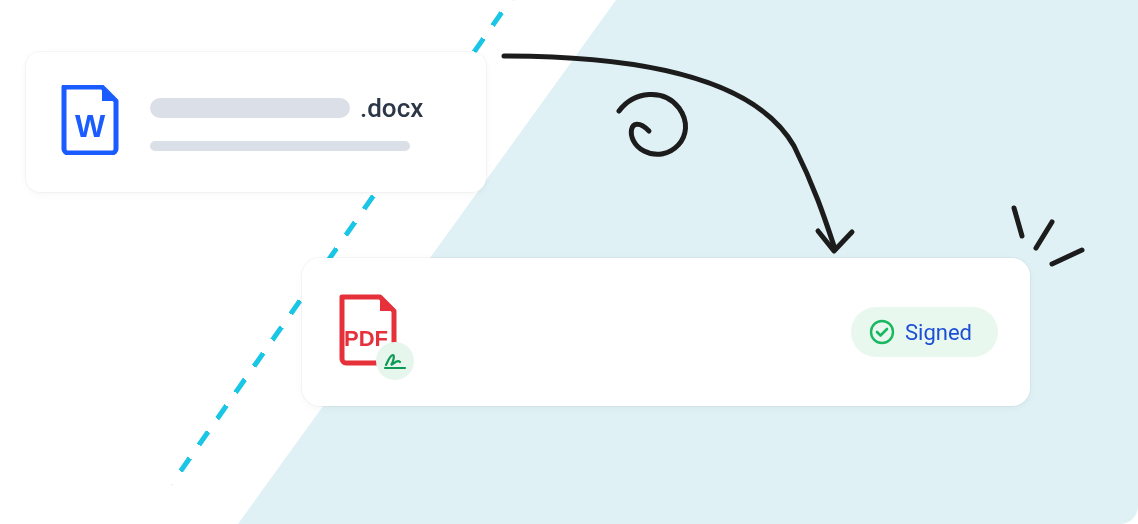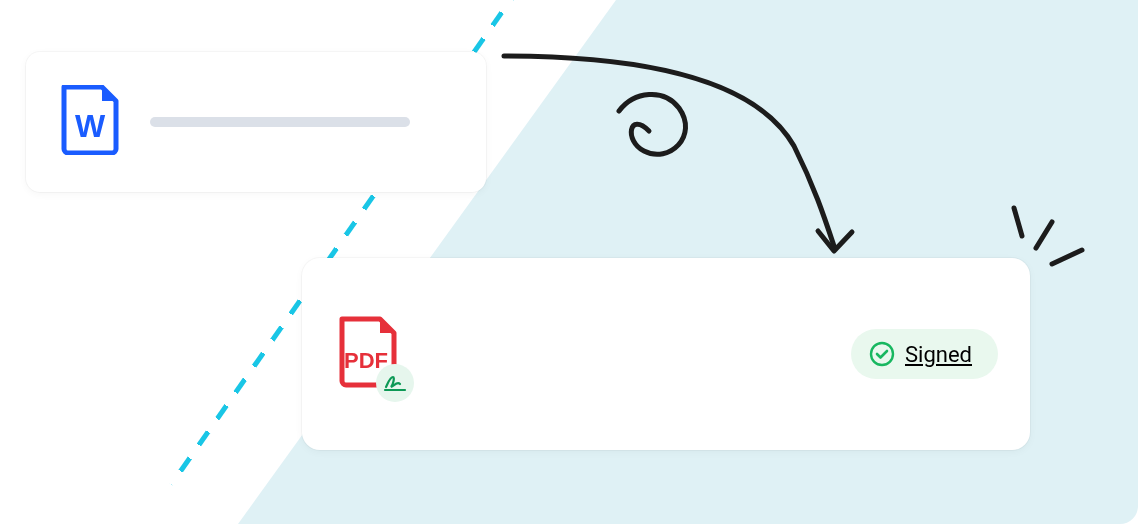--- a/index.html
+++ b/index.html
@@ -53,23 +53,22 @@
     .card-source {
       top: 52px;
       left: 26px;
       width: 460px;
       height: 140px;
     }
     .card-target {
       top: 258px;
       left: 302px;
       width: 728px;
-      height: 192px;
+      height: 148px;
       border-radius: 18px;
-      text-decoration: underline;
     }
     .icon-wrapper {
       flex-shrink: 0;
       margin-right: 28px;
       position: relative;
     }
     .word-icon {
       width: 64px;
       height: 70px;
     }
@@ -125,21 +124,21 @@
     .status-badge {
       margin-left: auto;
       background: #e9f8ee;
       border-radius: 999px;
       padding: 12px 26px 12px 18px;
       display: flex;
       align-items: center;
       gap: 10px;
     }
     .status-text {
-      color: #000000;
+      color: #1d4ed8;
       font-size: 22px;
       font-weight: 400;
     }
     .arrow-swoosh {
       position: absolute;
       top: 36px;
       left: 484px;
       width: 420px;
       height: 230px;
       pointer-events: none;
@@ -172,20 +171,24 @@
 
 <div class="card card-source">
   <div class="icon-wrapper">
     <svg class="word-icon" viewBox="0 0 64 70">
       <path d="M 6 2 L 44 2 L 58 16 L 58 64 C 58 66 56 68 54 68 L 10 68 C 8 68 6 66 6 64 Z" fill="none" stroke="#1a5cff" stroke-width="5" stroke-linejoin="round"></path>
       <path d="M 44 2 L 44 16 L 58 16" fill="#1a5cff"></path>
       <text x="32" y="52" font-family="Arial" font-size="32" font-weight="900" fill="#1a5cff" text-anchor="middle">W</text>
     </svg>
   </div>
   <div class="content-placeholder">
+    <div class="line-row">
+      <div class="placeholder-bar bar-primary"></div>
+      <span class="ext-text">.docx</span>
+    </div>
     <div class="placeholder-bar bar-secondary"></div>
   </div>
 </div>
 
 <div class="card card-target">
   <div class="icon-wrapper">
     <svg class="pdf-icon" viewBox="0 0 66 72">
       <path d="M 8 3 L 46 3 L 60 17 L 60 65 C 60 67 58 69 56 69 L 12 69 C 10 69 8 67 8 65 Z" fill="none" stroke="#e6303a" stroke-width="5" stroke-linejoin="round"></path>
       <path d="M 46 3 L 46 17 L 60 17 Z" fill="#e6303a"></path>
       <text x="32" y="52" font-family="Arial" font-size="22" font-weight="900" fill="#e6303a" text-anchor="middle">PDF</text>

